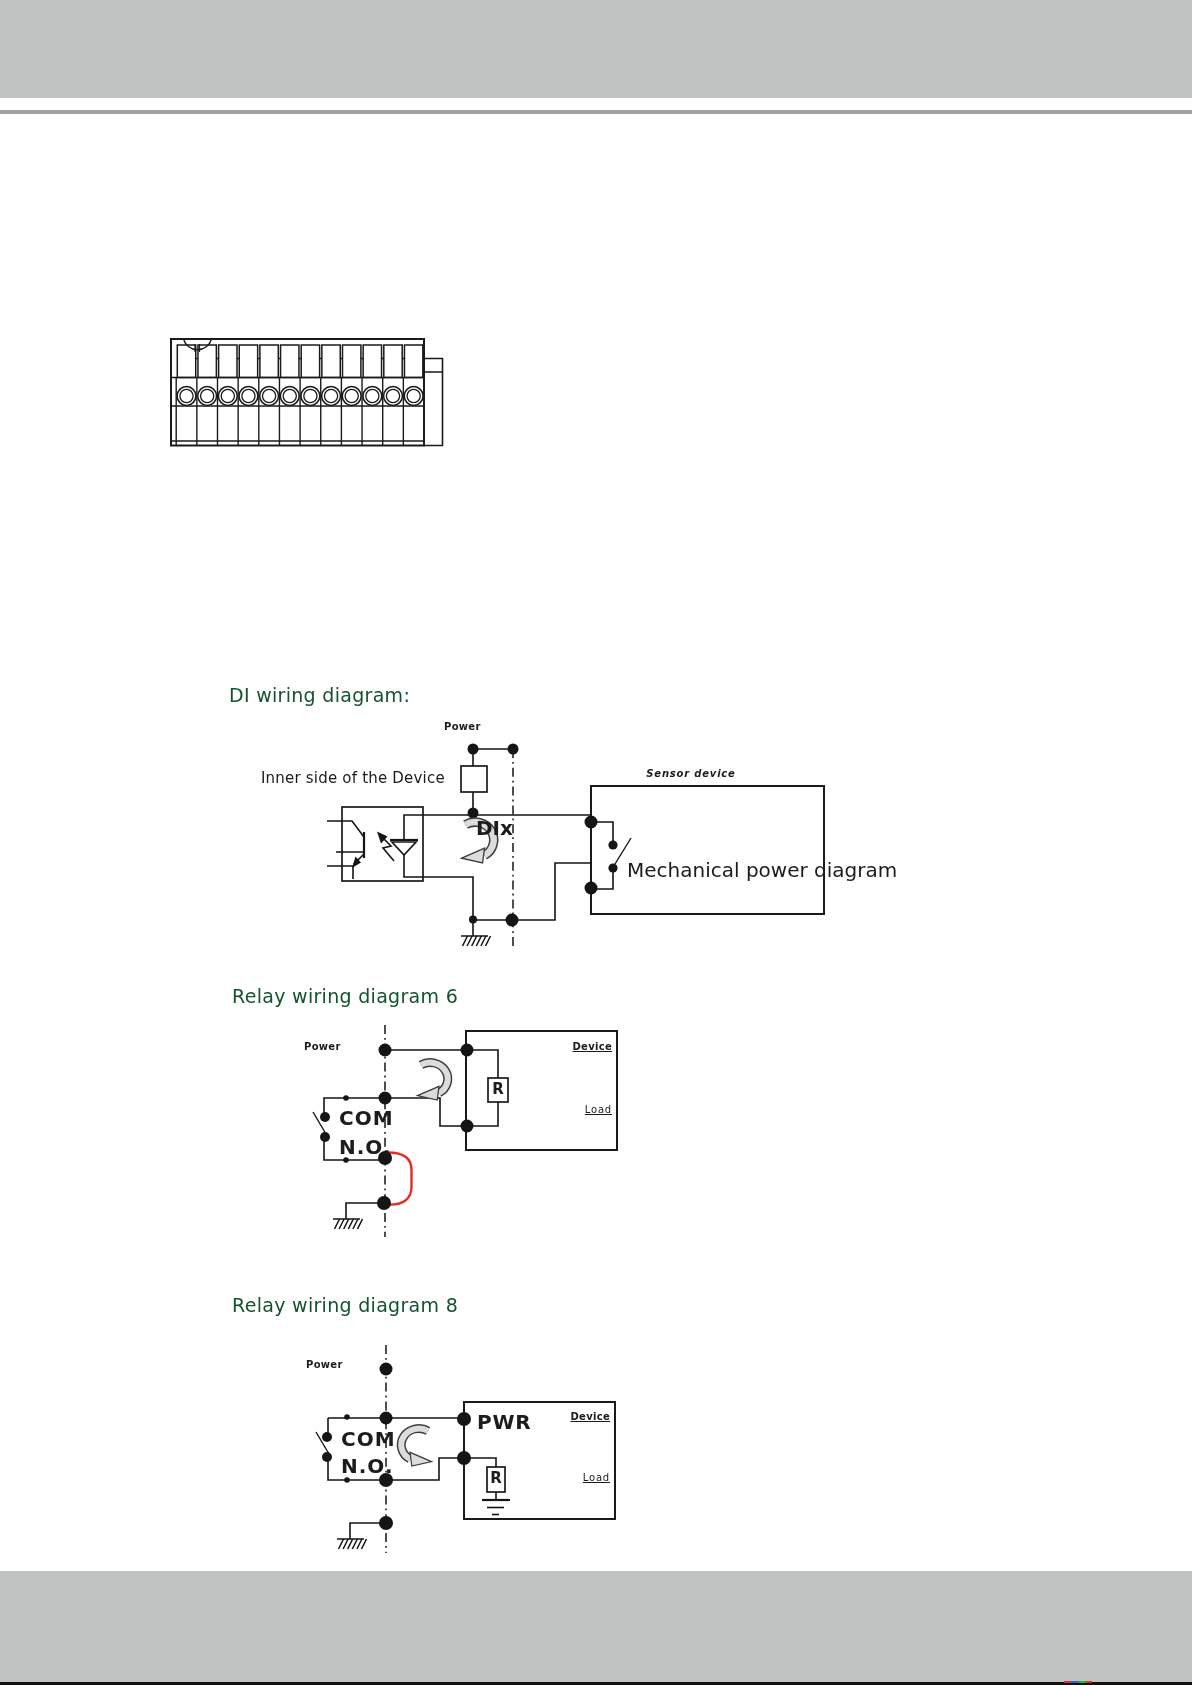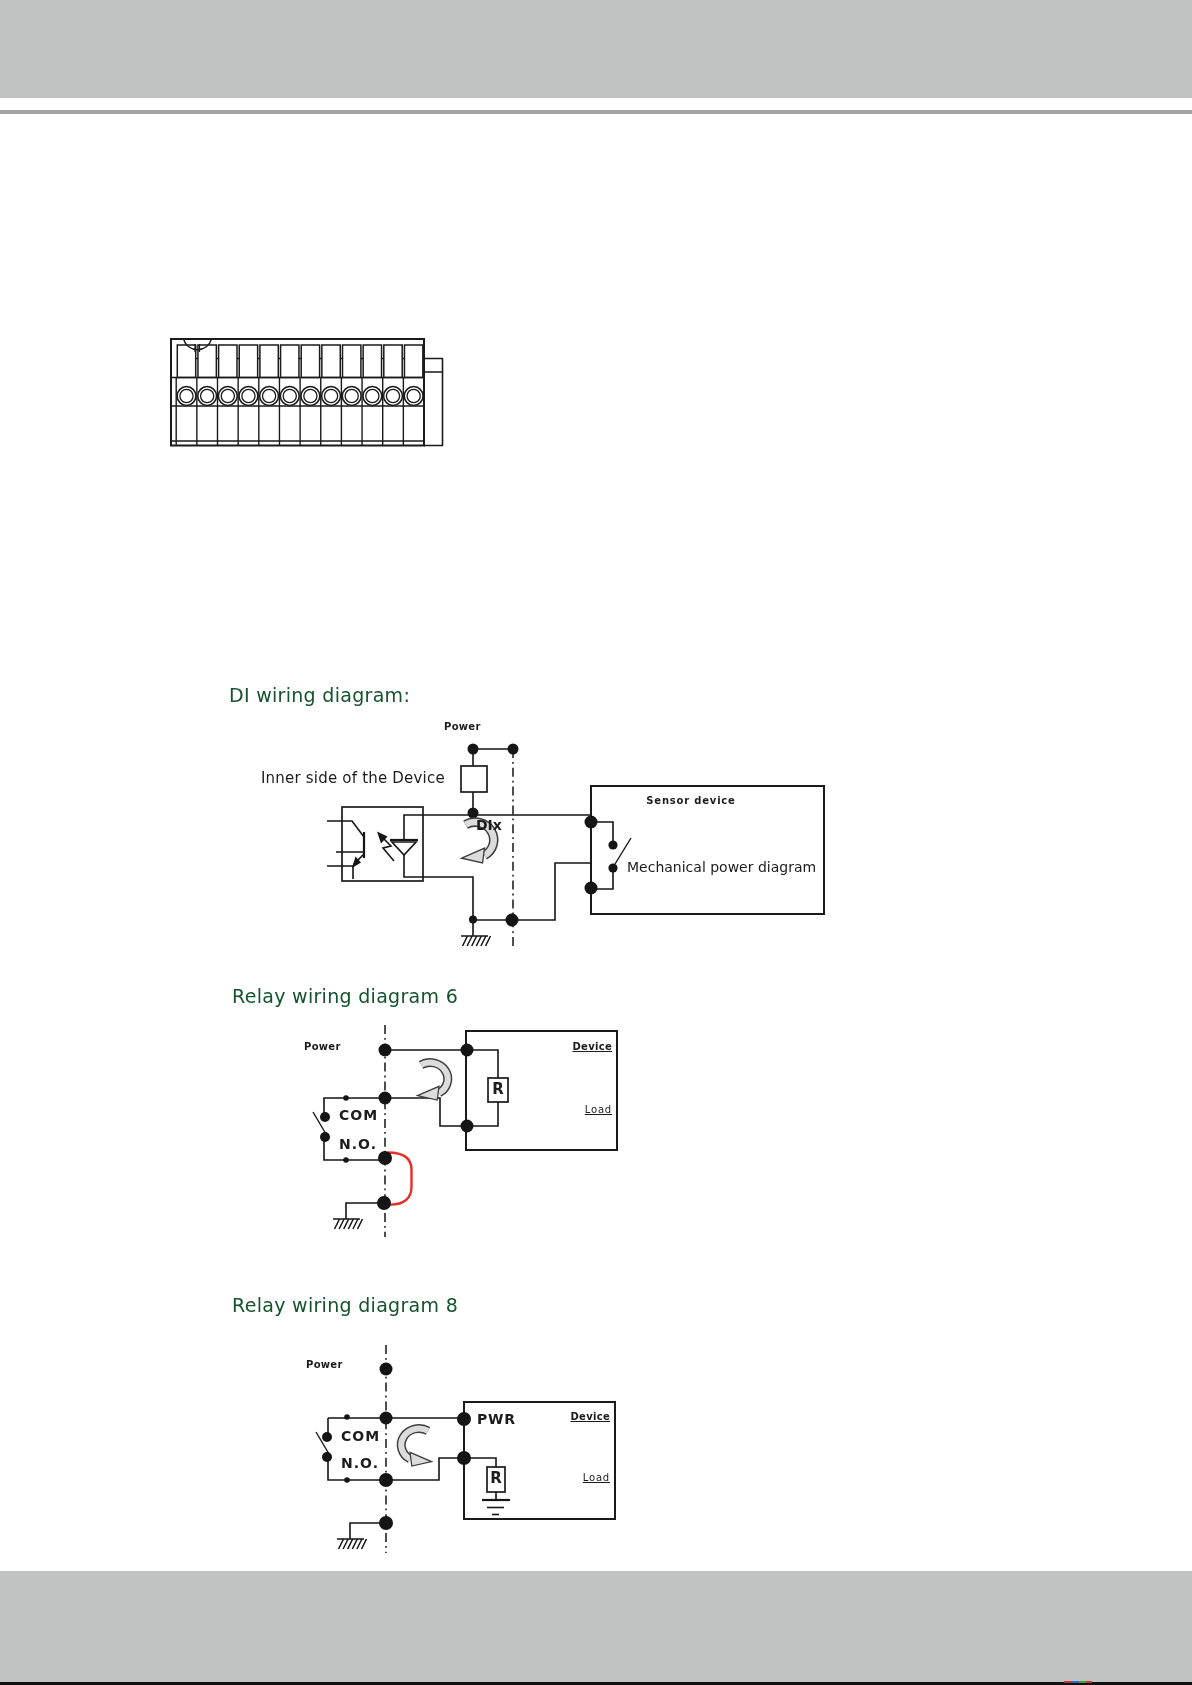--- a/index.html
+++ b/index.html
@@ -5,21 +5,21 @@
   html,body{margin:0;padding:0;background:#fff;}
   .page{position:relative;width:1192px;height:1685px;background:#ffffff;overflow:hidden;
         font-family:"DejaVu Sans","Liberation Sans",sans-serif;}
   .header-bar{position:absolute;left:0;top:0;width:1192px;height:98px;background:#c1c3c3;}
   .header-rule{position:absolute;left:0;top:110px;width:1192px;height:4px;background:#9fa1a2;}
   .footer-bar{position:absolute;left:0;top:1571px;width:1192px;height:111px;background:#c1c3c3;}
   .bottom-edge{position:absolute;left:0;top:1682px;width:1192px;height:3px;background:#101010;}
   .artifact{position:absolute;left:1064px;top:1681px;width:28px;height:2px;
             background:linear-gradient(90deg,#c33 0 25%,#36c 25% 55%,#3a3 55% 80%,#c33 80% 100%);}
   svg#art{position:absolute;left:0;top:0;width:1192px;height:1685px;}
-  .lbl{position:absolute;color:#1c1c1c;white-space:nowrap;font-size:14px;line-height:1.15;}
+  .lbl{position:absolute;color:#1c1c1c;white-space:nowrap;font-size:20px;line-height:1.15;}
   .b{font-weight:bold;}
   .ttl{font-size:19px;letter-spacing:0.3px;color:#14532d;}
   .s15{font-size:10px;letter-spacing:0.3px;}
   .s13{font-size:15px;}
   .sp1{letter-spacing:1px;}
   .sp08{letter-spacing:0.8px;}
   .ctr{text-align:center;}
   .rgt{text-align:right;text-decoration:underline;}
   
   .w{stroke:#151515;stroke-width:1.6;fill:none;}
@@ -206,21 +206,21 @@
       <circle class="dot" cx="347" cy="1417" r="2.8"></circle>
       <circle class="dot" cx="347" cy="1480" r="2.8"></circle>
       <use href="#curl" transform="translate(437,1422) scale(-0.9,0.88)"></use>
     </g>
   </svg>
 
   <div class="lbl ttl" style="left:229px;top:685px;">DI wiring diagram:</div>
   <div class="lbl b s15" style="left:444px;top:721px;">Power</div>
   <div class="lbl s13" style="left:261px;top:770px;letter-spacing:0.2px;">Inner side of the Device</div>
   <div class="lbl b" style="left:476px;top:817px;">DIx</div>
-  <div class="lbl b s15 ctr sp08" style="left:591px;top:795px;width:200px;">Sensor device</div>
+  <div class="lbl b s15 ctr sp08" style="left:591px;top:768px;width:200px;font-style:italic;">Sensor device</div>
   <div class="lbl" style="left:627px;top:859px;">Mechanical power diagram</div>
 
   <div class="lbl ttl" style="left:232px;top:986px;">Relay wiring diagram 6</div>
   <div class="lbl b s15" style="left:304px;top:1041px;">Power</div>
   <div class="lbl b sp1" style="left:339px;top:1107px;">COM</div>
   <div class="lbl b sp1" style="left:339px;top:1136px;">N.O.</div>
   <div class="lbl b s15 rgt" style="left:466px;top:1041px;width:146px;">Device</div>
   <div class="lbl s15 rgt sp08" style="left:466px;top:1104px;width:146px;">Load</div>
   <div class="lbl b s13 ctr" style="left:488px;top:1081px;width:20px;">R</div>
 

